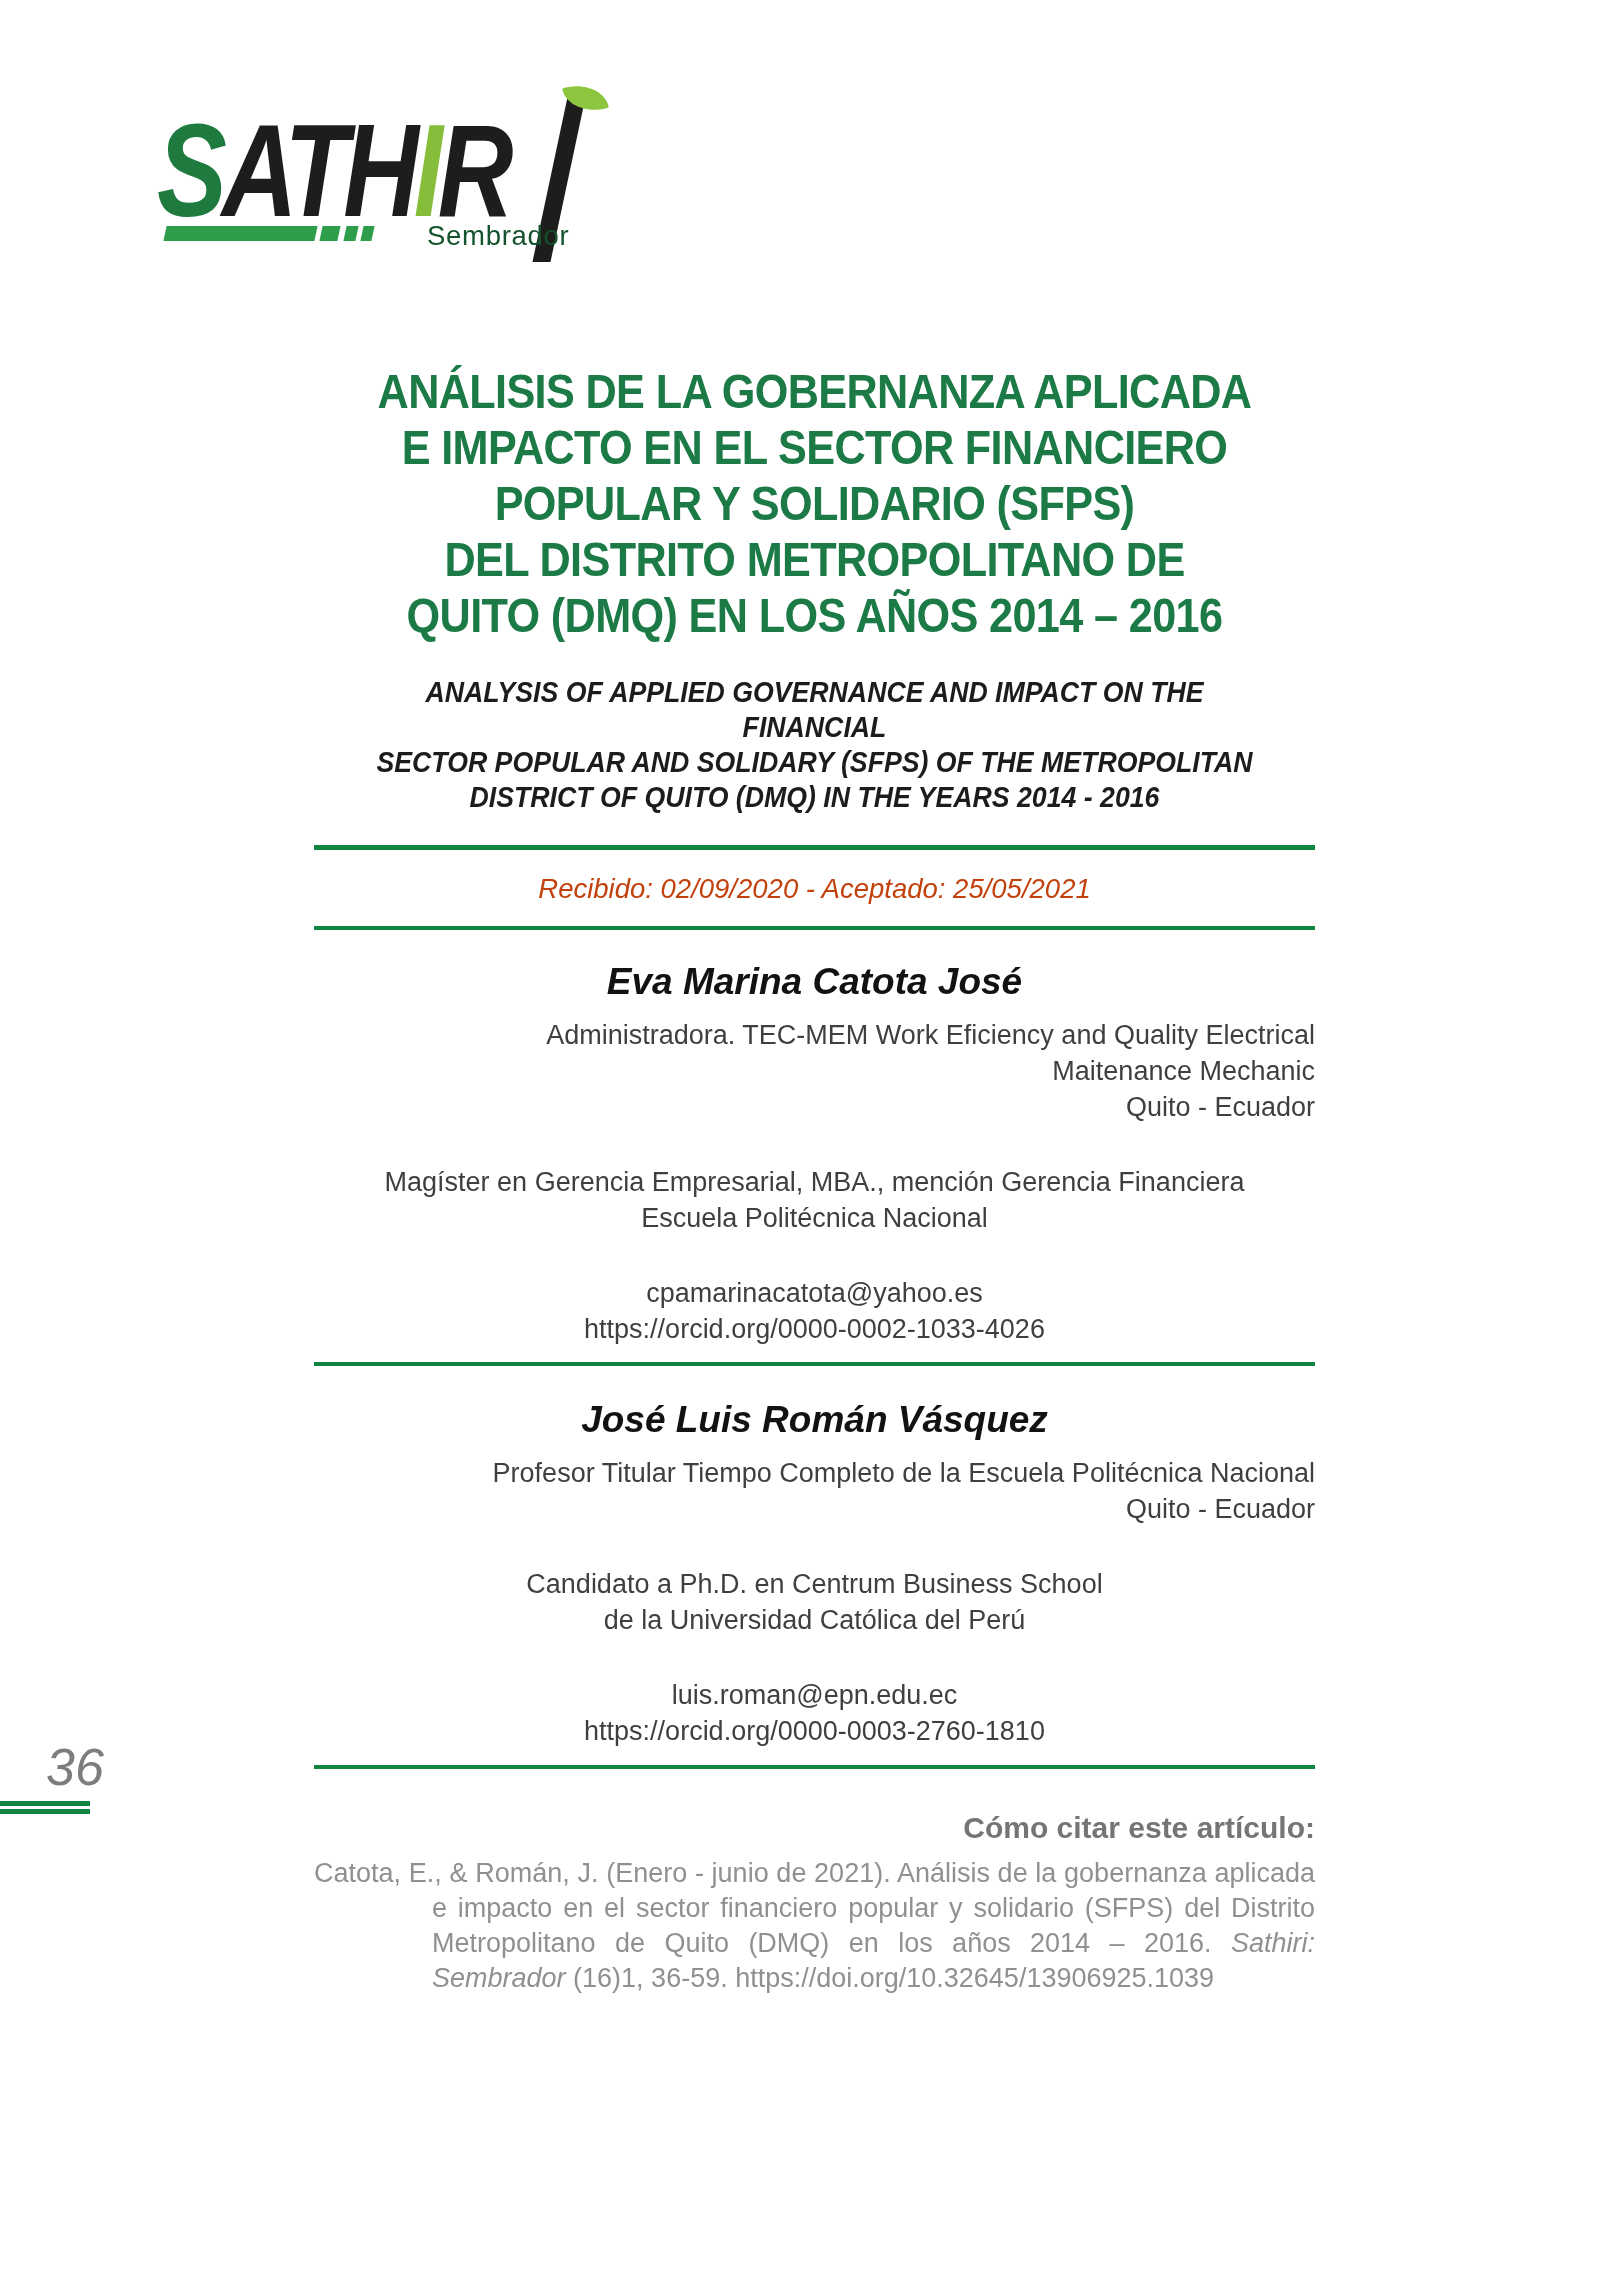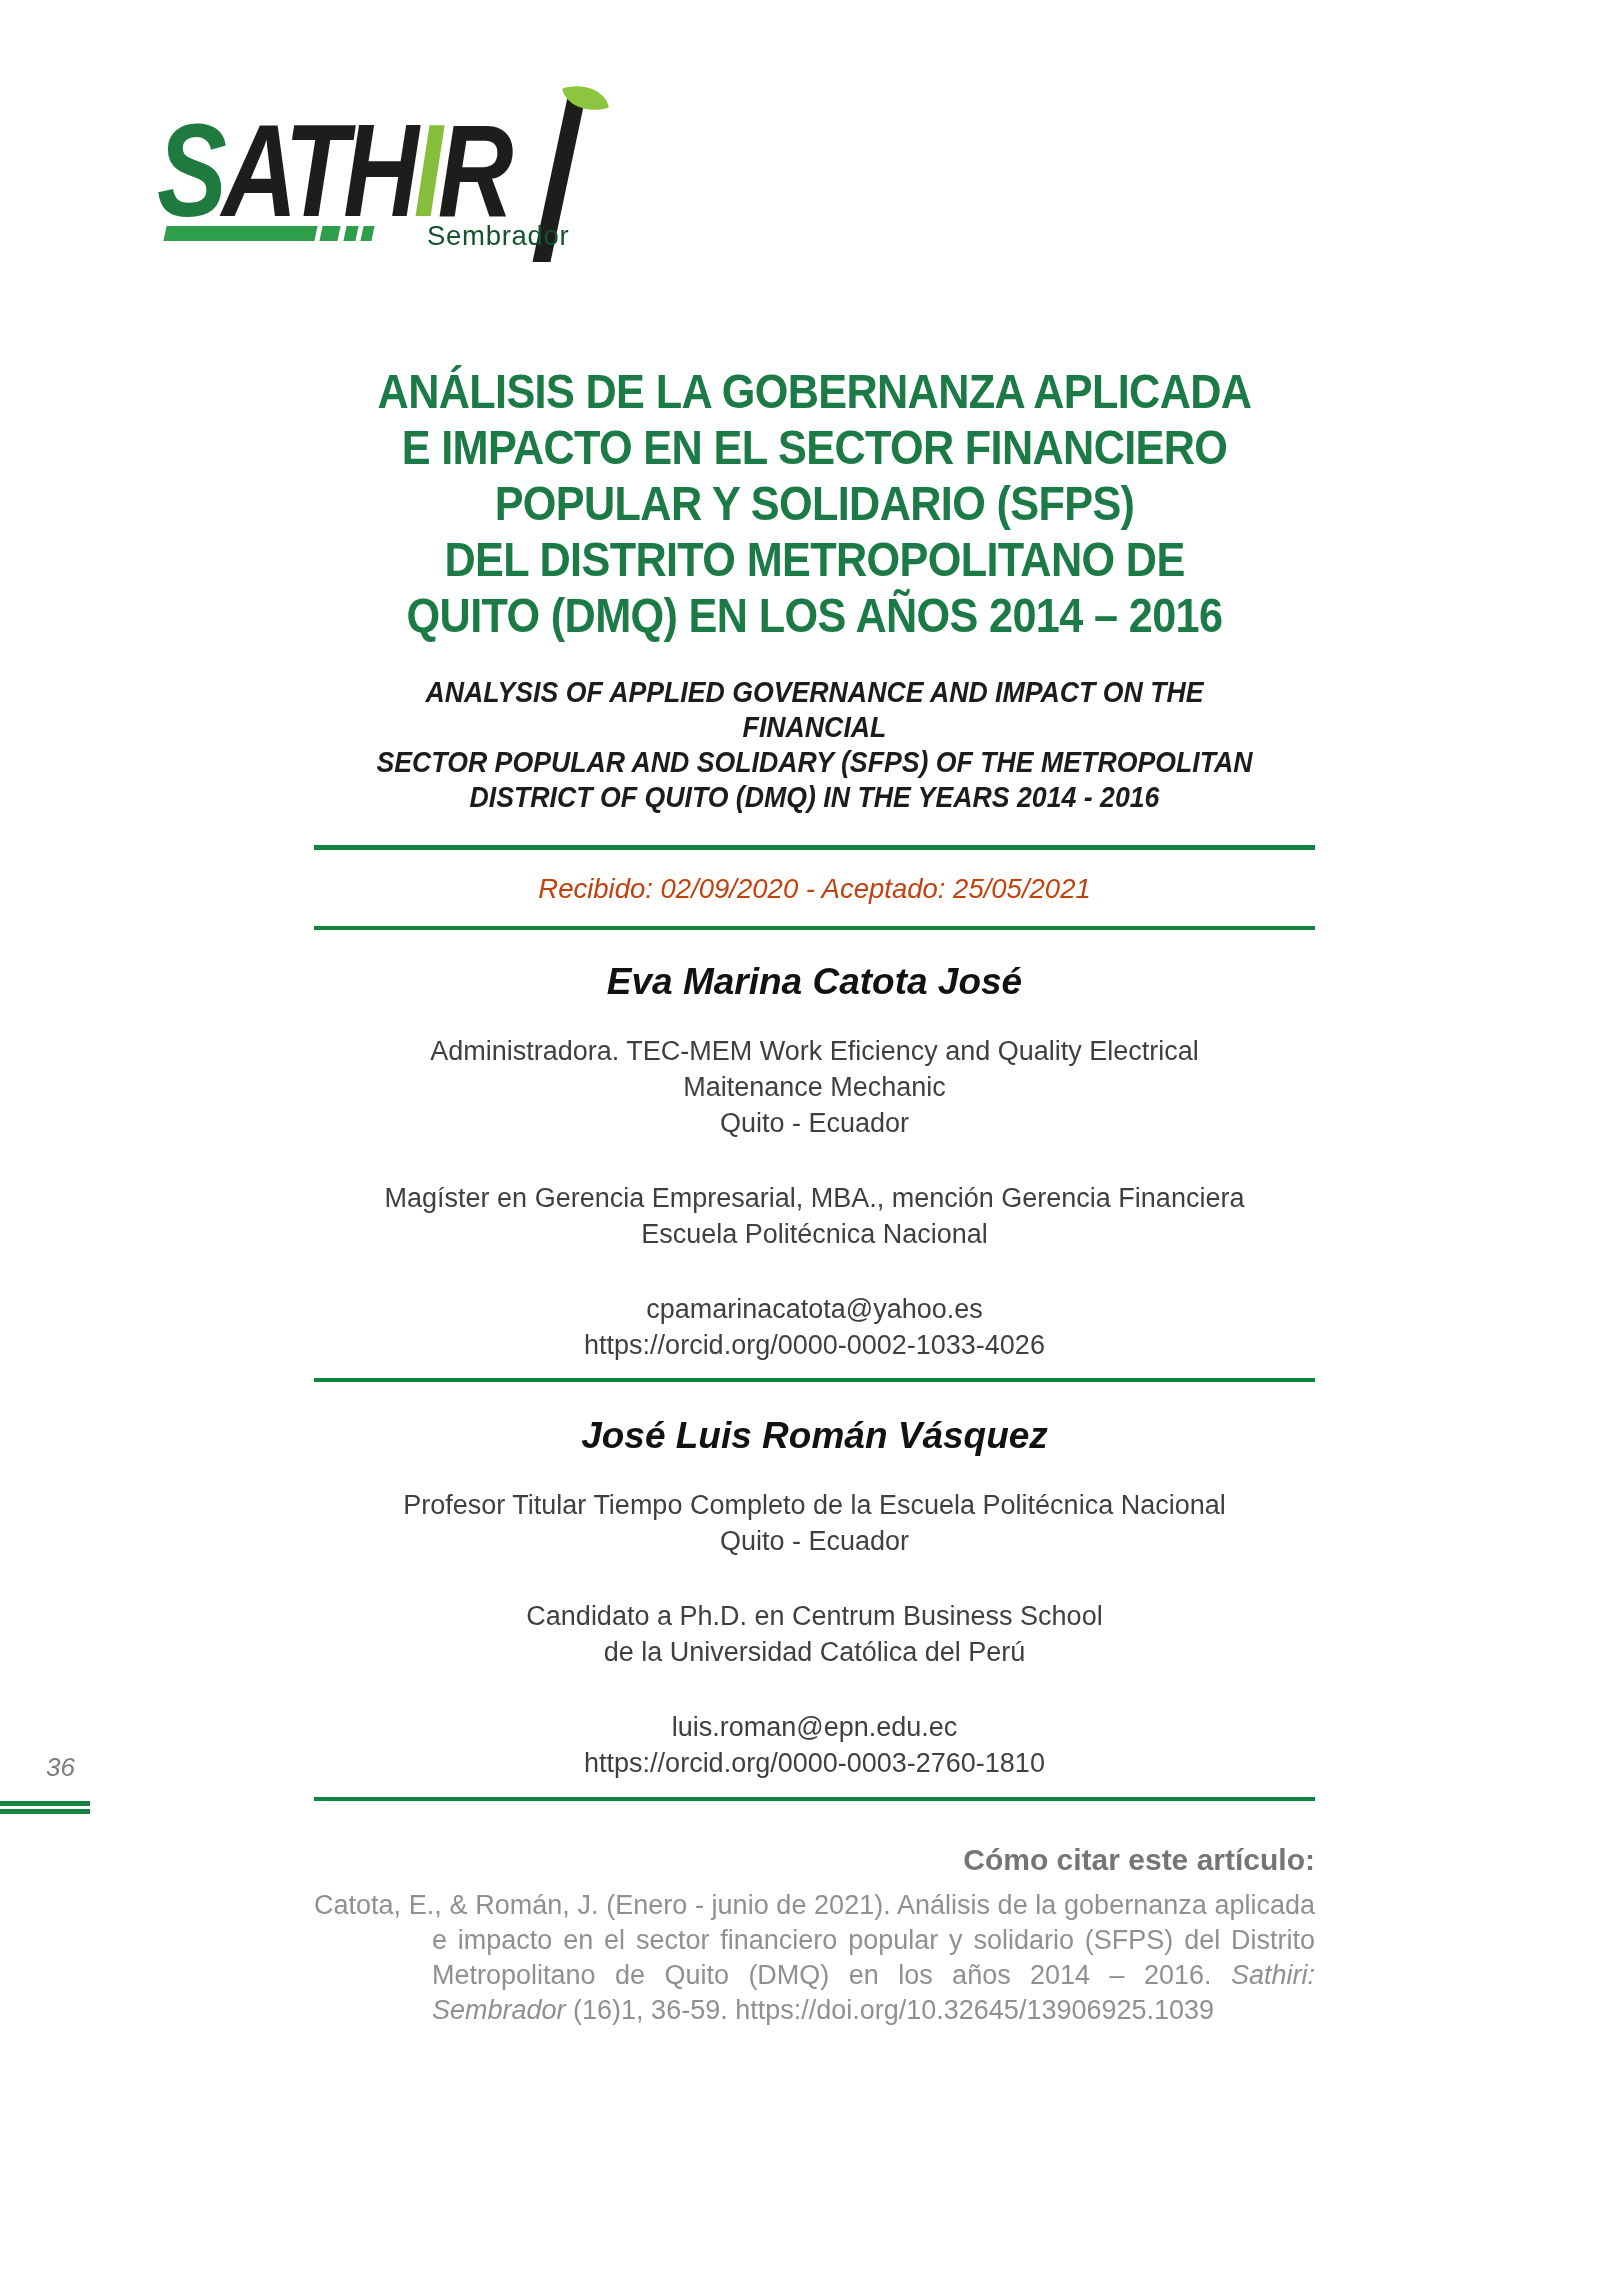--- a/index.html
+++ b/index.html
@@ -33,21 +33,21 @@
   .logo-dash { position:absolute; top:134px; height:15px; background:#2f9e4b; transform:skewX(-12deg); }
   .d1 { left:164px; width:18.3px; } .d2 { left:188px; width:11.8px; } .d3 { left:205px; width:10.5px; }
   .logo-tagline {
     position:absolute; left:270px; top:130px;
     font-size:27.5px; line-height:27.5px; color:#14532d; letter-spacing:0.7px;
   }
 
   
   .page-number {
     position:absolute; left:46px; top:1748px;
-    font-size:26px; line-height:39px; font-style:italic; color:#7d7d7d;
+    font-size:52px; line-height:39px; font-style:italic; color:#7d7d7d;
   }
   .side-lines { position:absolute; left:0; top:1801px; width:90px; }
   .side-line  { height:4.6px; background:#128442; margin-bottom:3.9px; }
 
   
   .column { position:absolute; left:314px; top:0; width:1001px; }
 
   .title {
     margin-top:364px; text-align:center;
     color:#1b7a45; font-weight:700; font-size:48px; line-height:56px;
@@ -69,21 +69,21 @@
     font-style:italic; font-size:27.5px; line-height:33px; color:#c2410c;
   }
 
   .author-name {
     font-weight:700; font-style:italic; font-size:37px; line-height:41px;
     text-align:center; color:#121212;
   }
   .n1 { margin-top:31px; } .n2 { margin-top:33px; }
 
   .para { font-size:27px; line-height:36px; color:#3f3f3f; text-align:center; }
-  .g48 { margin-top:31px; } .g60 { margin-top:39px; }
+  .g48 { margin-top:15px;text-align:right; } .g60 { margin-top:39px; }
 
   .cite-heading {
     margin-top:42px; text-align:right;
     font-weight:700; font-size:30px; line-height:34px; color:#757575;
   }
   .cite-text {
     margin-top:10.5px; text-align:justify;
     font-size:27px; line-height:35px; color:#909090;
     padding-left:118px; text-indent:-118px; overflow-wrap:anywhere;
   }

